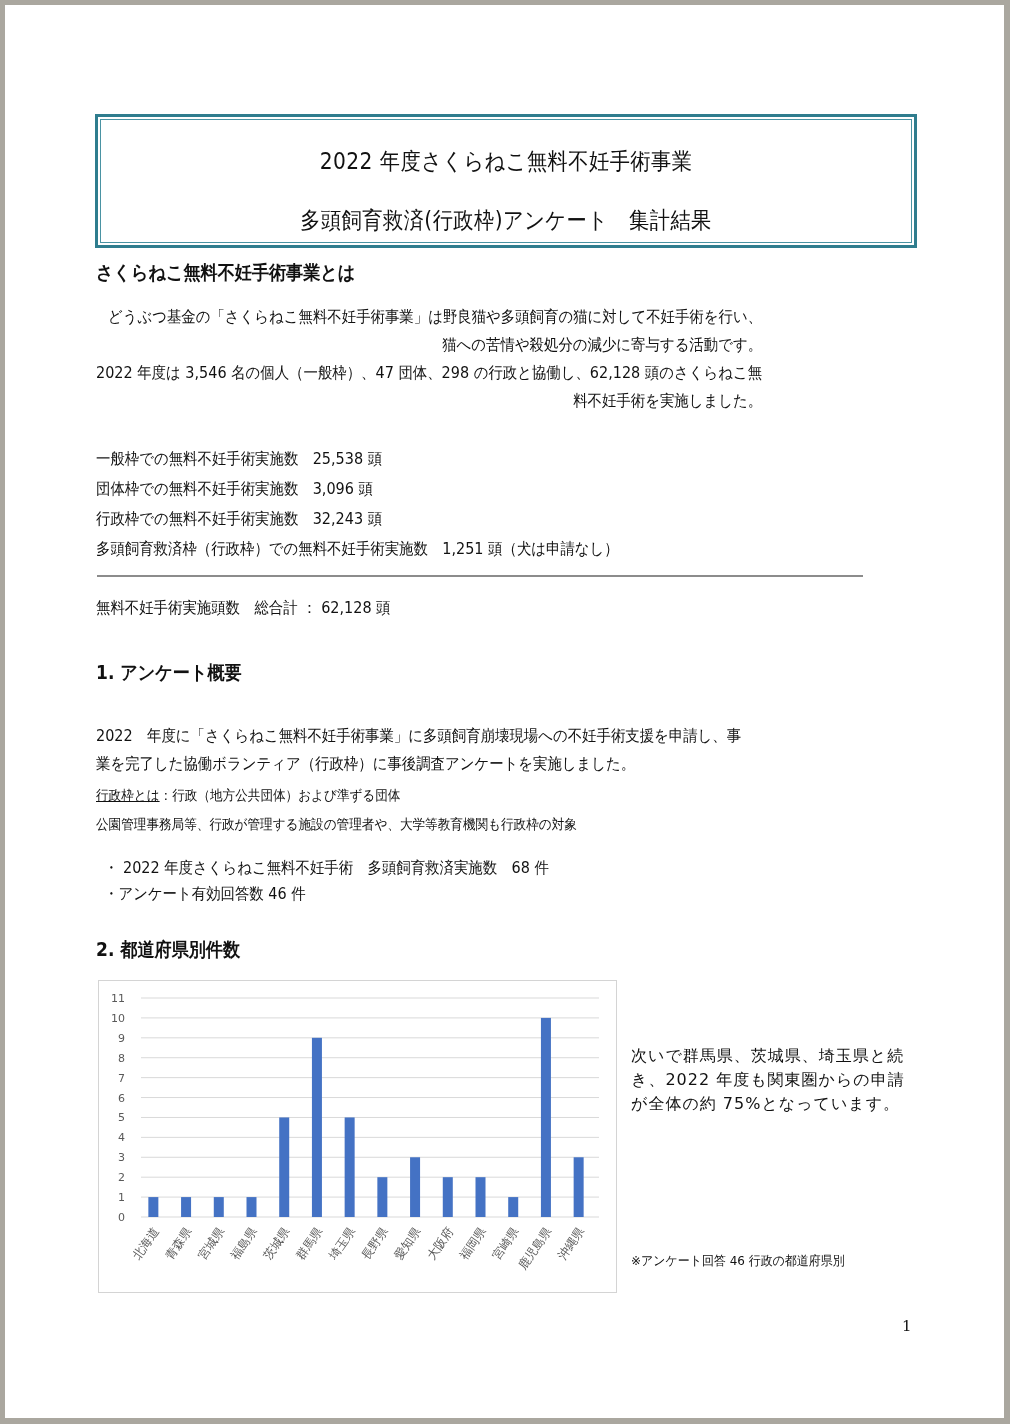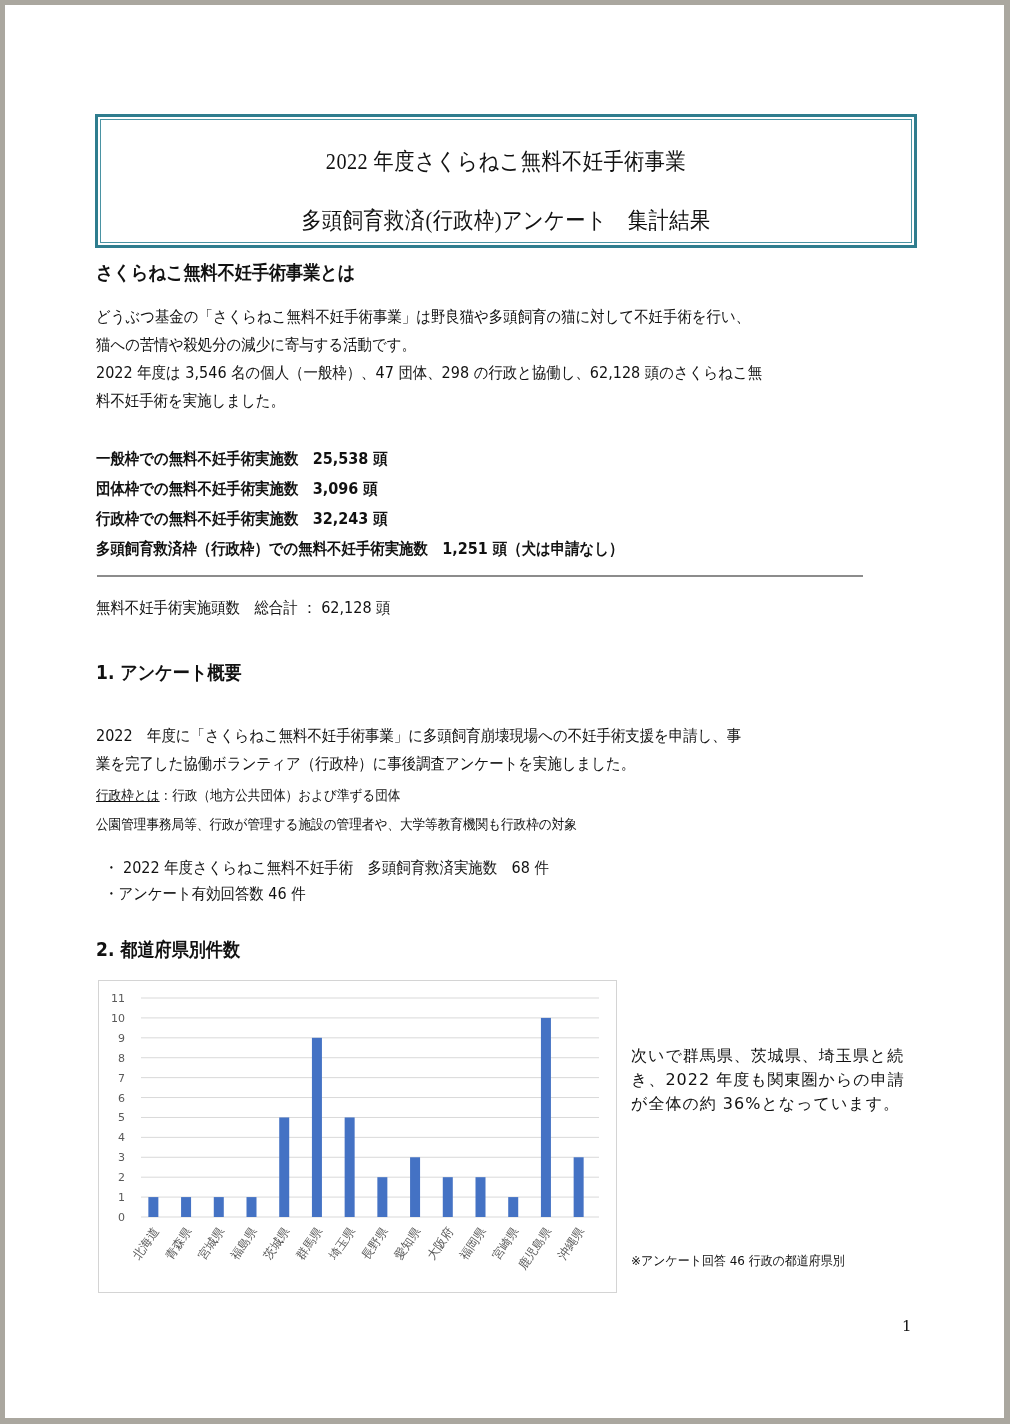--- a/index.html
+++ b/index.html
@@ -16,21 +16,21 @@
       border-right: 6px solid #aaa79f; border-bottom: 6px solid #aaa79f;
       background: #fff;
     }
     .abs { position: absolute; }
     .title-box {
       left: 95px; top: 114px; width: 822px; height: 134px; box-sizing: border-box;
       border: 3px solid #2f7d8e; padding: 2px;
     }
     .title-inner {
       width: 100%; height: 100%; box-sizing: border-box;
-      border: 1px solid #4a93a3; position: relative; font-family: Liberation Serif, serif;
+      border: 1px solid #4a93a3; position: relative;
     }
     .title-line {
       position: absolute; left: 0; right: 0; text-align: center;
       font-size: 23px; letter-spacing: 0.5px; white-space: nowrap;
       transform: scaleX(0.88); transform-origin: center;
     }
     .t1 { top: 26px; }
     .t2 { top: 85px; }
     .h2 {
       font-size: 19px; font-weight: bold; white-space: nowrap;
@@ -71,28 +71,28 @@
 <div class="page-frame"></div>
 
 <div class="abs title-box">
   <div class="title-inner">
     <div class="title-line t1">2022 年度さくらねこ無料不妊手術事業</div>
     <div class="title-line t2">多頭飼育救済(行政枠)アンケート　集計結果</div>
   </div>
 </div>
 
 <div class="abs h2" style="left:96px; top:260px;">さくらねこ無料不妊手術事業とは</div>
-<div class="abs" style="left:96px; top:303px;">
+<div class="abs" style="left:96px; top:303px;text-align:right;">
   <div class="p">どうぶつ基金の「さくらねこ無料不妊手術事業」は野良猫や多頭飼育の猫に対して不妊手術を行い、</div>
   <div class="p">猫への苦情や殺処分の減少に寄与する活動です。</div>
   <div class="p">2022 年度は 3,546 名の個人（一般枠）、47 団体、298 の行政と協働し、62,128 頭のさくらねこ無</div>
   <div class="p">料不妊手術を実施しました。</div>
 </div>
 
-<div class="abs" style="left:96px; top:444px;font-weight:bold;">
+<div class="abs" style="left:96px; top:444px;">
   <div class="p" style="line-height:30px;">一般枠での無料不妊手術実施数　25,538 頭</div>
   <div class="p" style="line-height:30px;">団体枠での無料不妊手術実施数　3,096 頭</div>
   <div class="p" style="line-height:30px;">行政枠での無料不妊手術実施数　32,243 頭</div>
   <div class="p" style="line-height:30px;">多頭飼育救済枠（行政枠）での無料不妊手術実施数　1,251 頭（犬は申請なし）</div>
 </div>
 
 <div class="abs divider"></div>
 
 <div class="abs p" style="left:96px; top:594px;">無料不妊手術実施頭数　総合計 ： 62,128 頭</div>
 
@@ -174,18 +174,18 @@
         <text x="387.5" y="250" text-anchor="end" font-size="12" fill="#595959" transform="rotate(-55 387.5 250)">福岡県</text>
         <text x="420.2142857142857" y="250" text-anchor="end" font-size="12" fill="#595959" transform="rotate(-55 420.2142857142857 250)">宮崎県</text>
         <text x="452.92857142857144" y="250" text-anchor="end" font-size="12" fill="#595959" transform="rotate(-55 452.92857142857144 250)">鹿児島県</text>
         <text x="485.64285714285717" y="250" text-anchor="end" font-size="12" fill="#595959" transform="rotate(-55 485.64285714285717 250)">沖縄県</text>
       </g>
   </svg>
 </div>
 
 <div class="abs side-text">
   <div class="side-gap"></div>
-  <p>次いで群馬県、茨城県、埼玉県と続き、2022 年度も関東圏からの申請が全体の約 36%となっています。</p>
+  <p>次いで群馬県、茨城県、埼玉県と続き、2022 年度も関東圏からの申請が全体の約 75%となっています。</p>
 </div>
 
 <div class="abs note">※アンケート回答 46 行政の都道府県別</div>
 
 <div class="abs page-num">1</div>
 
 </body></html>

